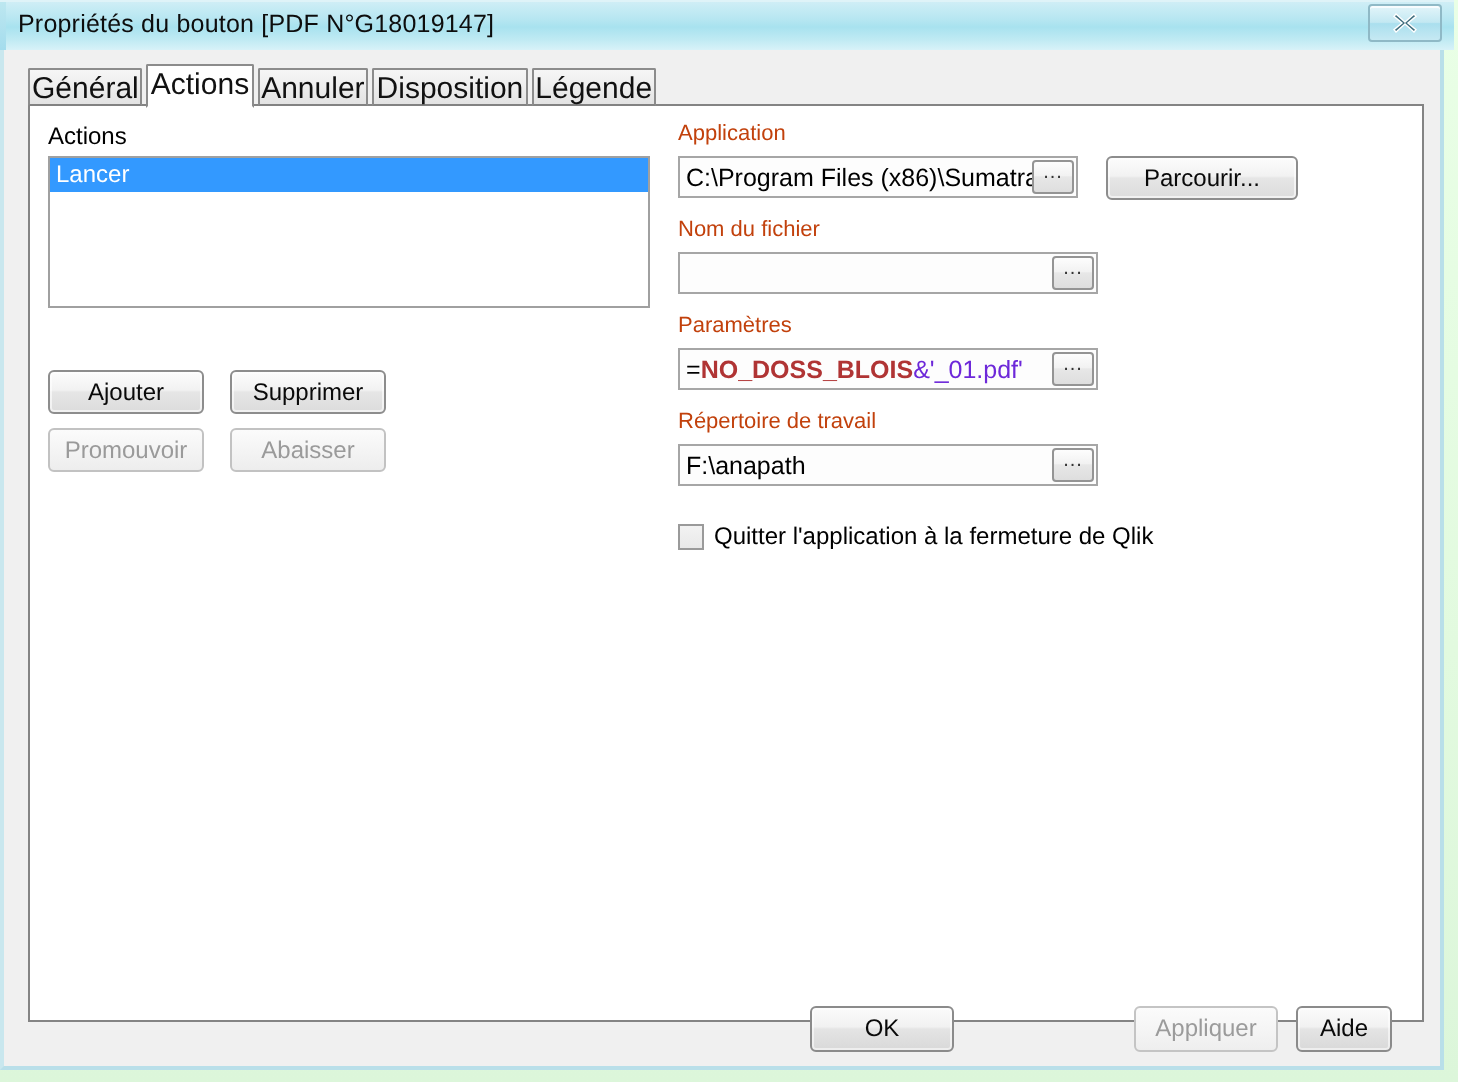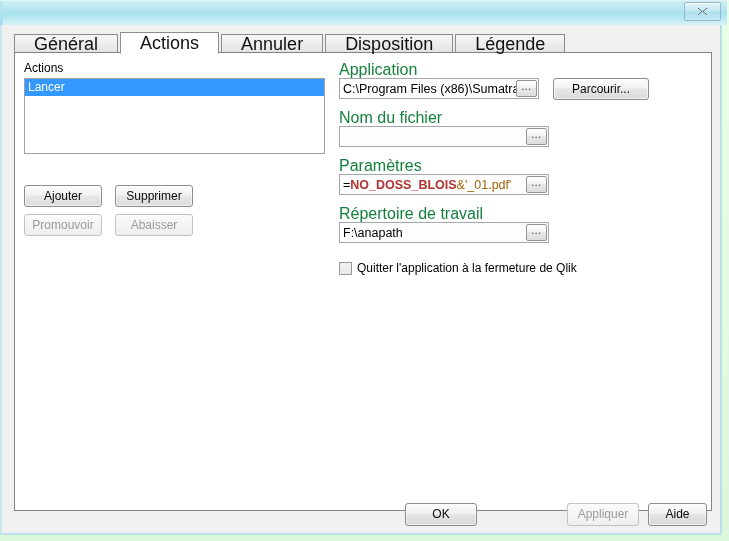--- a/index.html
+++ b/index.html
@@ -100,27 +100,27 @@
     left: 12px;
     top: 7px;
     height: 21px;
     display: flex;
     align-items: flex-end;
     z-index: 4;
   }
   .tab {
     height: 19px;
     line-height: 19px;
-    padding: 0 19px;
+    padding: 0 1px;
     margin-right: 2px;
     background: linear-gradient(180deg, #f6f6f6 0%, #ededed 50%, #e3e3e3 100%);
     border: 1px solid #8c8c8c;
     border-bottom: 1px solid #828282;
     border-radius: 1px 1px 0 0;
-    font-size: 18px;
+    font-size: 15px;
     color: #111;
     white-space: nowrap;
     box-sizing: border-box;
     margin-top: 28px;
   }
   .tab.active {
     height: 22px;
     line-height: 20px;
     background: #ffffff;
     border-bottom: 1px solid #ffffff;
@@ -192,22 +192,22 @@
     box-shadow: none;
   }
   #btn-ajouter   { left: 9px;   top: 132px; width: 78px; }
   #btn-supprimer { left: 100px; top: 132px; width: 78px; text-align: center; }
   #btn-promouvoir{ left: 9px;   top: 161px; width: 78px; }
   #btn-abaisser  { left: 100px; top: 161px; width: 78px; }
 
   
   .field-label {
     position: absolute;
-    font-size: 16px;
-    color: #15803d;
+    font-size: 11px;
+    color: #c2410c;
     white-space: nowrap;
   }
   .textfield {
     position: absolute;
     height: 21px;
     background: #fdfdfd;
     border: 1px solid #a6a6a6;
     box-sizing: border-box;
   }
   .textfield .value {
@@ -249,21 +249,21 @@
 
   #label-parametres { left: 324px; top: 104px; }
   #field-parametres { left: 324px; top: 121px; width: 210px; }
 
   #label-repertoire { left: 324px; top: 152px; }
   #field-repertoire { left: 324px; top: 169px; width: 210px; }
 
   
   .expr-eq    { color: #000000; }
   .expr-field { color: #b03434; font-weight: bold; }
-  .expr-str   { color: #a16207; }
+  .expr-str   { color: #6d28d9; }
 
   
   #checkbox-row {
     position: absolute;
     left: 324px;
     top: 208px;
     display: flex;
     align-items: center;
   }
   #checkbox-box {
@@ -297,31 +297,32 @@
   }
   .dlg-btn.disabled {
     color: #9b9b9b;
     background: linear-gradient(180deg, #fbfbfb 0%, #f5f5f5 50%, #eeeeee 100%);
     border: 1px solid #c4c4c4;
     box-shadow: none;
   }
   #btn-ok       { left: 403px; top: 478px; width: 72px; }
   #btn-annuler  { left: 484px; top: 478px; width: 72px; }
   #btn-appliquer{ left: 565px; top: 478px; width: 72px; }
-  #btn-aide     { left: 646px; top: 478px; width: 59px; }
+  #btn-aide     { left: 646px; top: 478px; width: 48px; }
 </style>
 </head>
 <body>
 
 <div id="desktop"></div>
 
 <div id="window">
 
   <div id="titlebar">
     <div id="titlebar-left-edge"></div>
+    <div id="title-text">Propriétés du bouton [PDF N°G18019147]</div>
     <div id="close-button">
       <span>
         <svg width="13" height="11" viewBox="0 0 13 11">
           <path d="M2 1 L6.5 5 L11 1 L12 2.2 L8 5.5 L12 8.8 L11 10 L6.5 6 L2 10 L1 8.8 L5 5.5 L1 2.2 Z" fill="#3f6d7d" stroke="#ffffff" stroke-width="0.7"></path>
         </svg>
       </span>
     </div>
   </div>
 
   <div id="dialog-body">

